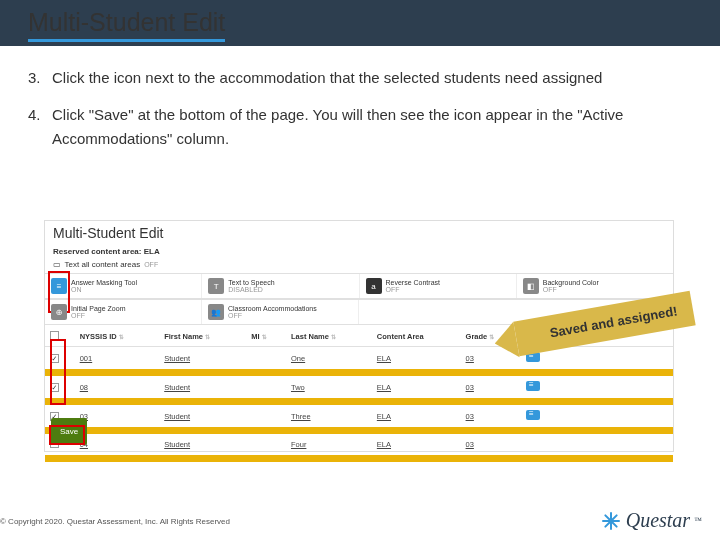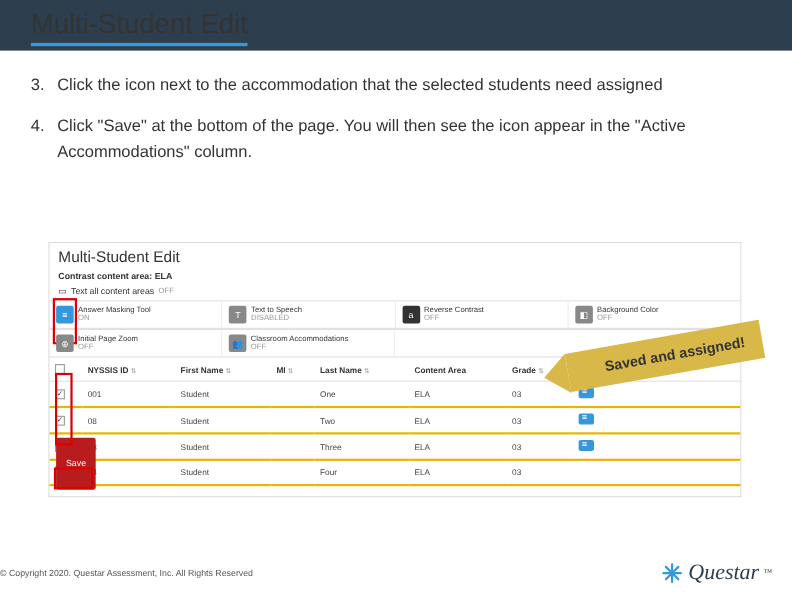--- a/index.html
+++ b/index.html
@@ -23,26 +23,26 @@
   .accom-item:last-child { border-right: none; }
   .accom-icon { width: 16px; height: 16px; background: #888; border-radius: 2px; display: flex; align-items: center; justify-content: center; color: #fff; font-size: 8px; flex-shrink: 0; }
   .accom-icon.selected { background: #3498db; }
   .accom-text .name { color: #333; }
   .accom-text .state { color: #999; }
   .red-box-1 { position: absolute; border: 2px solid #d00; top: -2px; left: 3px; width: 22px; height: 42px; pointer-events: none; }
   .red-box-2 { position: absolute; border: 2px solid #d00; top: 339px; left: 50px; width: 16px; height: 66px; pointer-events: none; z-index: 5; }
   .red-box-3 { position: absolute; border: 2px solid #d00; top: 425px; left: 49px; width: 36px; height: 20px; pointer-events: none; z-index: 5; }
   .tbl { width: 100%; border-collapse: collapse; font-size: 7.5px; margin-top: 2px; }
   .tbl th { text-align: left; padding: 4px 5px; border-bottom: 1px solid #e0e0e0; color: #333; font-weight: 700; }
-  .tbl td { padding: 5px; border-bottom: 2px solid #eab308; color: #444; }
+  .tbl td { padding: 5px; border-bottom: 7px solid #eab308; color: #444; text-decoration: underline; }
   .sort-arrows { color: #bbb; font-size: 6px; margin-left: 2px; }
   .chk { width: 9px; height: 9px; border: 1px solid #999; display: inline-block; text-align: center; line-height: 8px; font-size: 7px; color: #333; }
   .active-icon { width: 14px; height: 10px; background: #3498db; border-radius: 2px; display: inline-block; position: relative; }
   .active-icon::after { content: "≡"; color: #fff; font-size: 8px; position: absolute; left: 3px; top: -1px; }
-  .save-btn { position: absolute; left: 6px; bottom: 6px; background: #b91c1c; color: #fff; font-size: 8px; padding: 19px 9px; border-radius: 2px; border: none; }
+  .save-btn { position: absolute; left: 6px; bottom: 6px; background: #4d7c0f; color: #fff; font-size: 8px; padding: 9px 9px; border-radius: 2px; border: none; }
   .callout { position: absolute; top: 306px; right: 26px; background: #d9b84a; padding: 10px 16px 10px 34px; transform: rotate(-10deg); font-size: 13px; font-weight: 700; color: #333; z-index: 10; }
   .callout::before { content: ""; position: absolute; left: -22px; top: 0; bottom: 0; width: 0; height: 0; border-right: 22px solid #d9b84a; border-top: 18px solid transparent; border-bottom: 18px solid transparent; }
   .copyright { position: absolute; bottom: 14px; width: 100%; font-size: 8px; color: #555; }
   .logo { position: absolute; bottom: 8px; right: 18px; font-family: Georgia, serif; font-size: 20px; font-style: italic; color: #2d3e4f; display: flex; align-items: center; gap: 4px; text-align: center; }
   .logo .q-burst { width: 22px; height: 22px; position: relative; }
   .q-burst span { position: absolute; left: 10px; top: 2px; width: 2px; height: 9px; background: #3498db; border-radius: 1px; transform-origin: 1px 9px; }
   .logo sup { font-size: 8px; font-style: normal; }
 </style>
 </head>
 <body>
@@ -52,21 +52,21 @@
 
 <ol class="instructions">
   <li data-num="3">Click the icon next to the accommodation that the selected students need assigned</li>
   <li data-num="4">Click "Save" at the bottom of the page.  You will then see the icon appear in the "Active Accommodations" column.</li>
 </ol>
 
 <div class="screenshot">
   <div class="ss-title">Multi-Student Edit</div>
   <div class="content-row">
     <div class="content-area">
-      <span>Contrast content area:</span>
+      <span>Reserved content area:</span>
       <span>ELA</span>
     </div>
   </div>
   <div class="show-all">
     <span>▭</span>
     <span>Text all content areas</span>
     <div class="show-all-state">OFF</div>
   </div>
 
   <div style="position:relative;">

